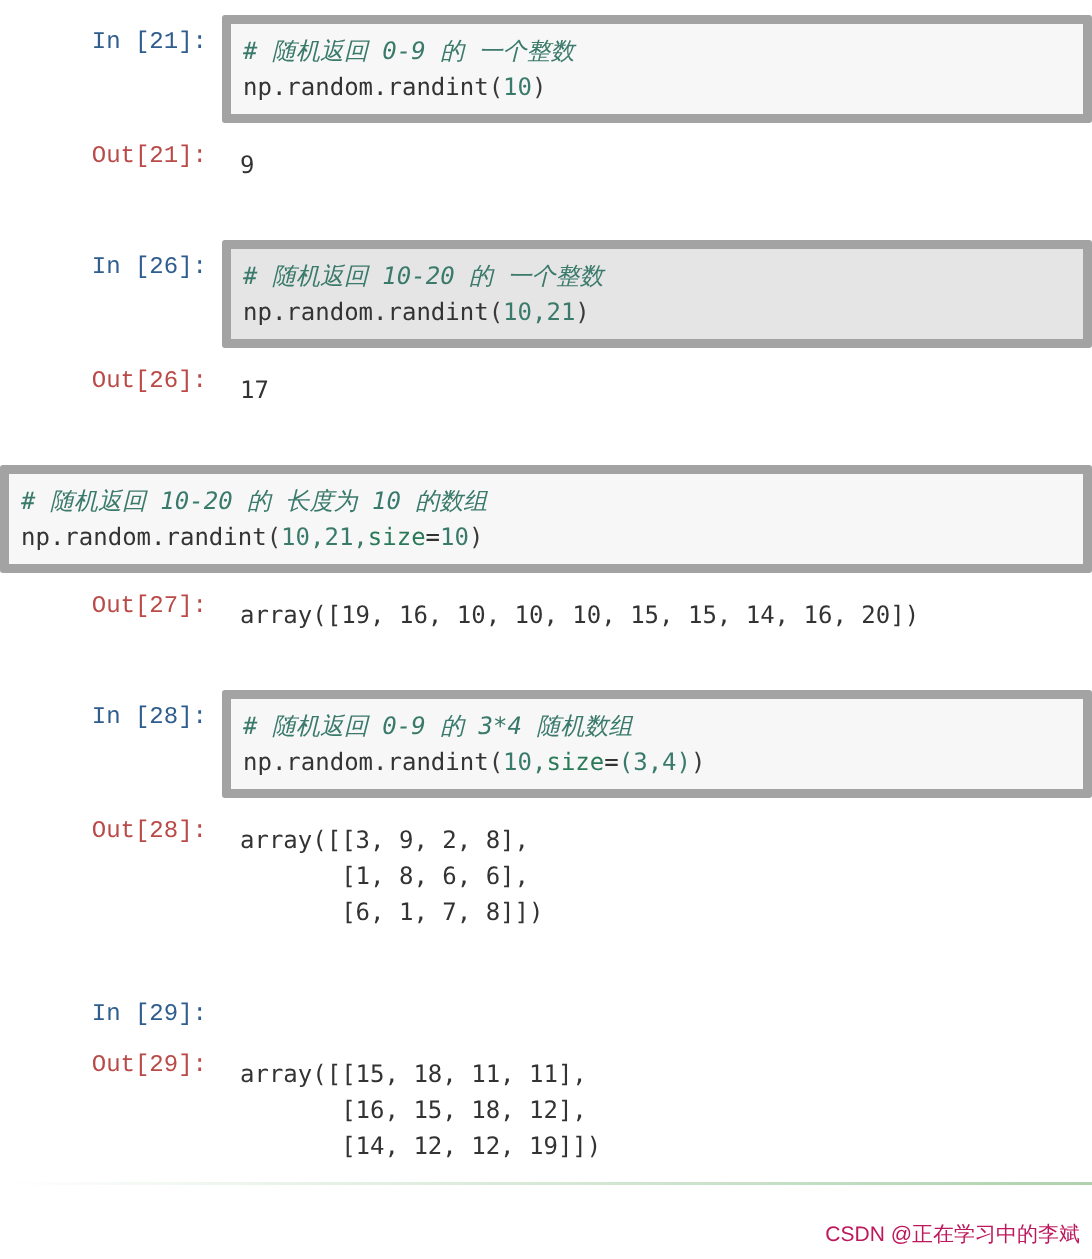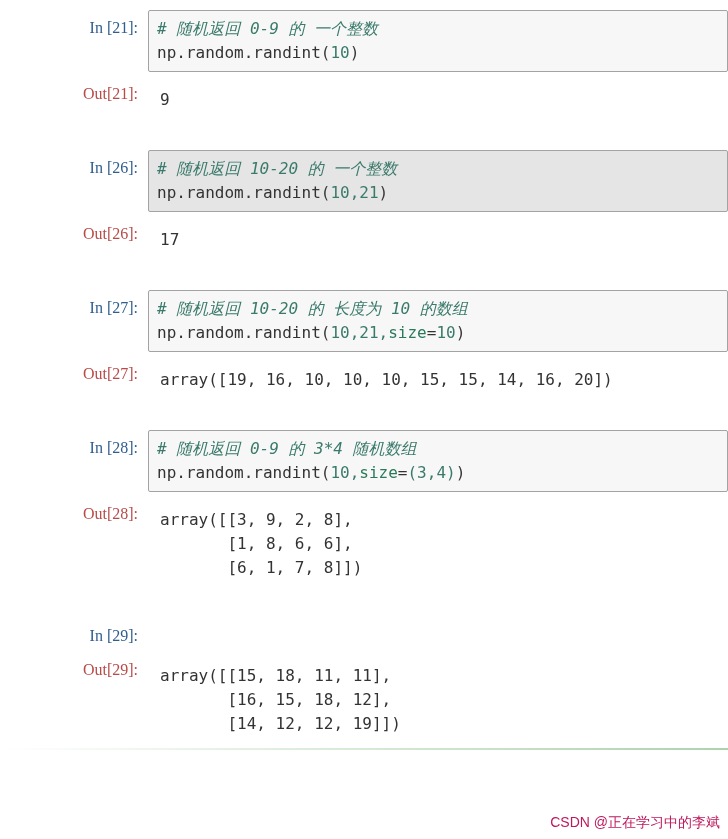--- a/index.html
+++ b/index.html
@@ -10,33 +10,33 @@
       width: 728px;
       line-height: 1.5;
     }
     .cell { display: flex; margin-bottom: 4px; }
     .prompt {
       width: 148px;
       text-align: right;
       padding-right: 10px;
       padding-top: 6px;
       flex-shrink: 0;
-      font-family: Liberation Serif, serif;
+      font-family: Liberation Mono, monospace;
     }
     .in-prompt { color: #2f5d8e; }
     .out-prompt { color: #b94a48; padding-left: 23px; }
     .cell-body {
       flex: 1;
       padding: 6px 8px;
       min-height: 28px;
       border-left: 4px solid transparent;
     }
     .input-body {
       background: #f7f7f7;
-      border: 1px solid #a3a3a3;
+      border: 6px solid #a3a3a3;
       border-radius: 2px;
     }
     .highlighted {
       background: #e5e5e5;
     }
     .code { white-space: pre; font-family: Consolas, monospace; color: #333; }
     .comment { color: #3a7a6a; font-style: italic; }
     .func-call { color: #333; }
     .paren { color: #3b3b3b; }
     .num-lit { color: #3a7a6a; }
@@ -83,21 +83,20 @@
 </div>
 <div class="cell">
   <div class="prompt out-prompt"><span>Out</span><span>[</span><span>26</span><span>]</span><span>:</span></div>
   <div class="cell-body">
     <div class="output-text">17</div>
   </div>
 </div>
 <div class="gap"></div>
 
 <div class="cell">
-  <div class="prompt in-prompt"><span>In </span><span>[</span><span>27</span><span>]</span><span>:</span></div>
   <div class="cell-body input-body">
     <div class="code"><span class="comment"># 随机返回 10-20 的 长度为 10 的数组</span>
 <span class="func-call">np.random.randint</span><span class="paren">(</span><span class="num-lit">10,21,</span><span class="kw">size</span><span>=</span><span class="num-lit">10</span><span class="paren">)</span></div>
   </div>
 </div>
 <div class="cell">
   <div class="prompt out-prompt"><span>Out</span><span>[</span><span>27</span><span>]</span><span>:</span></div>
   <div class="cell-body">
     <div class="output-text">array([19, 16, 10, 10, 10, 15, 15, 14, 16, 20])</div>
   </div>

